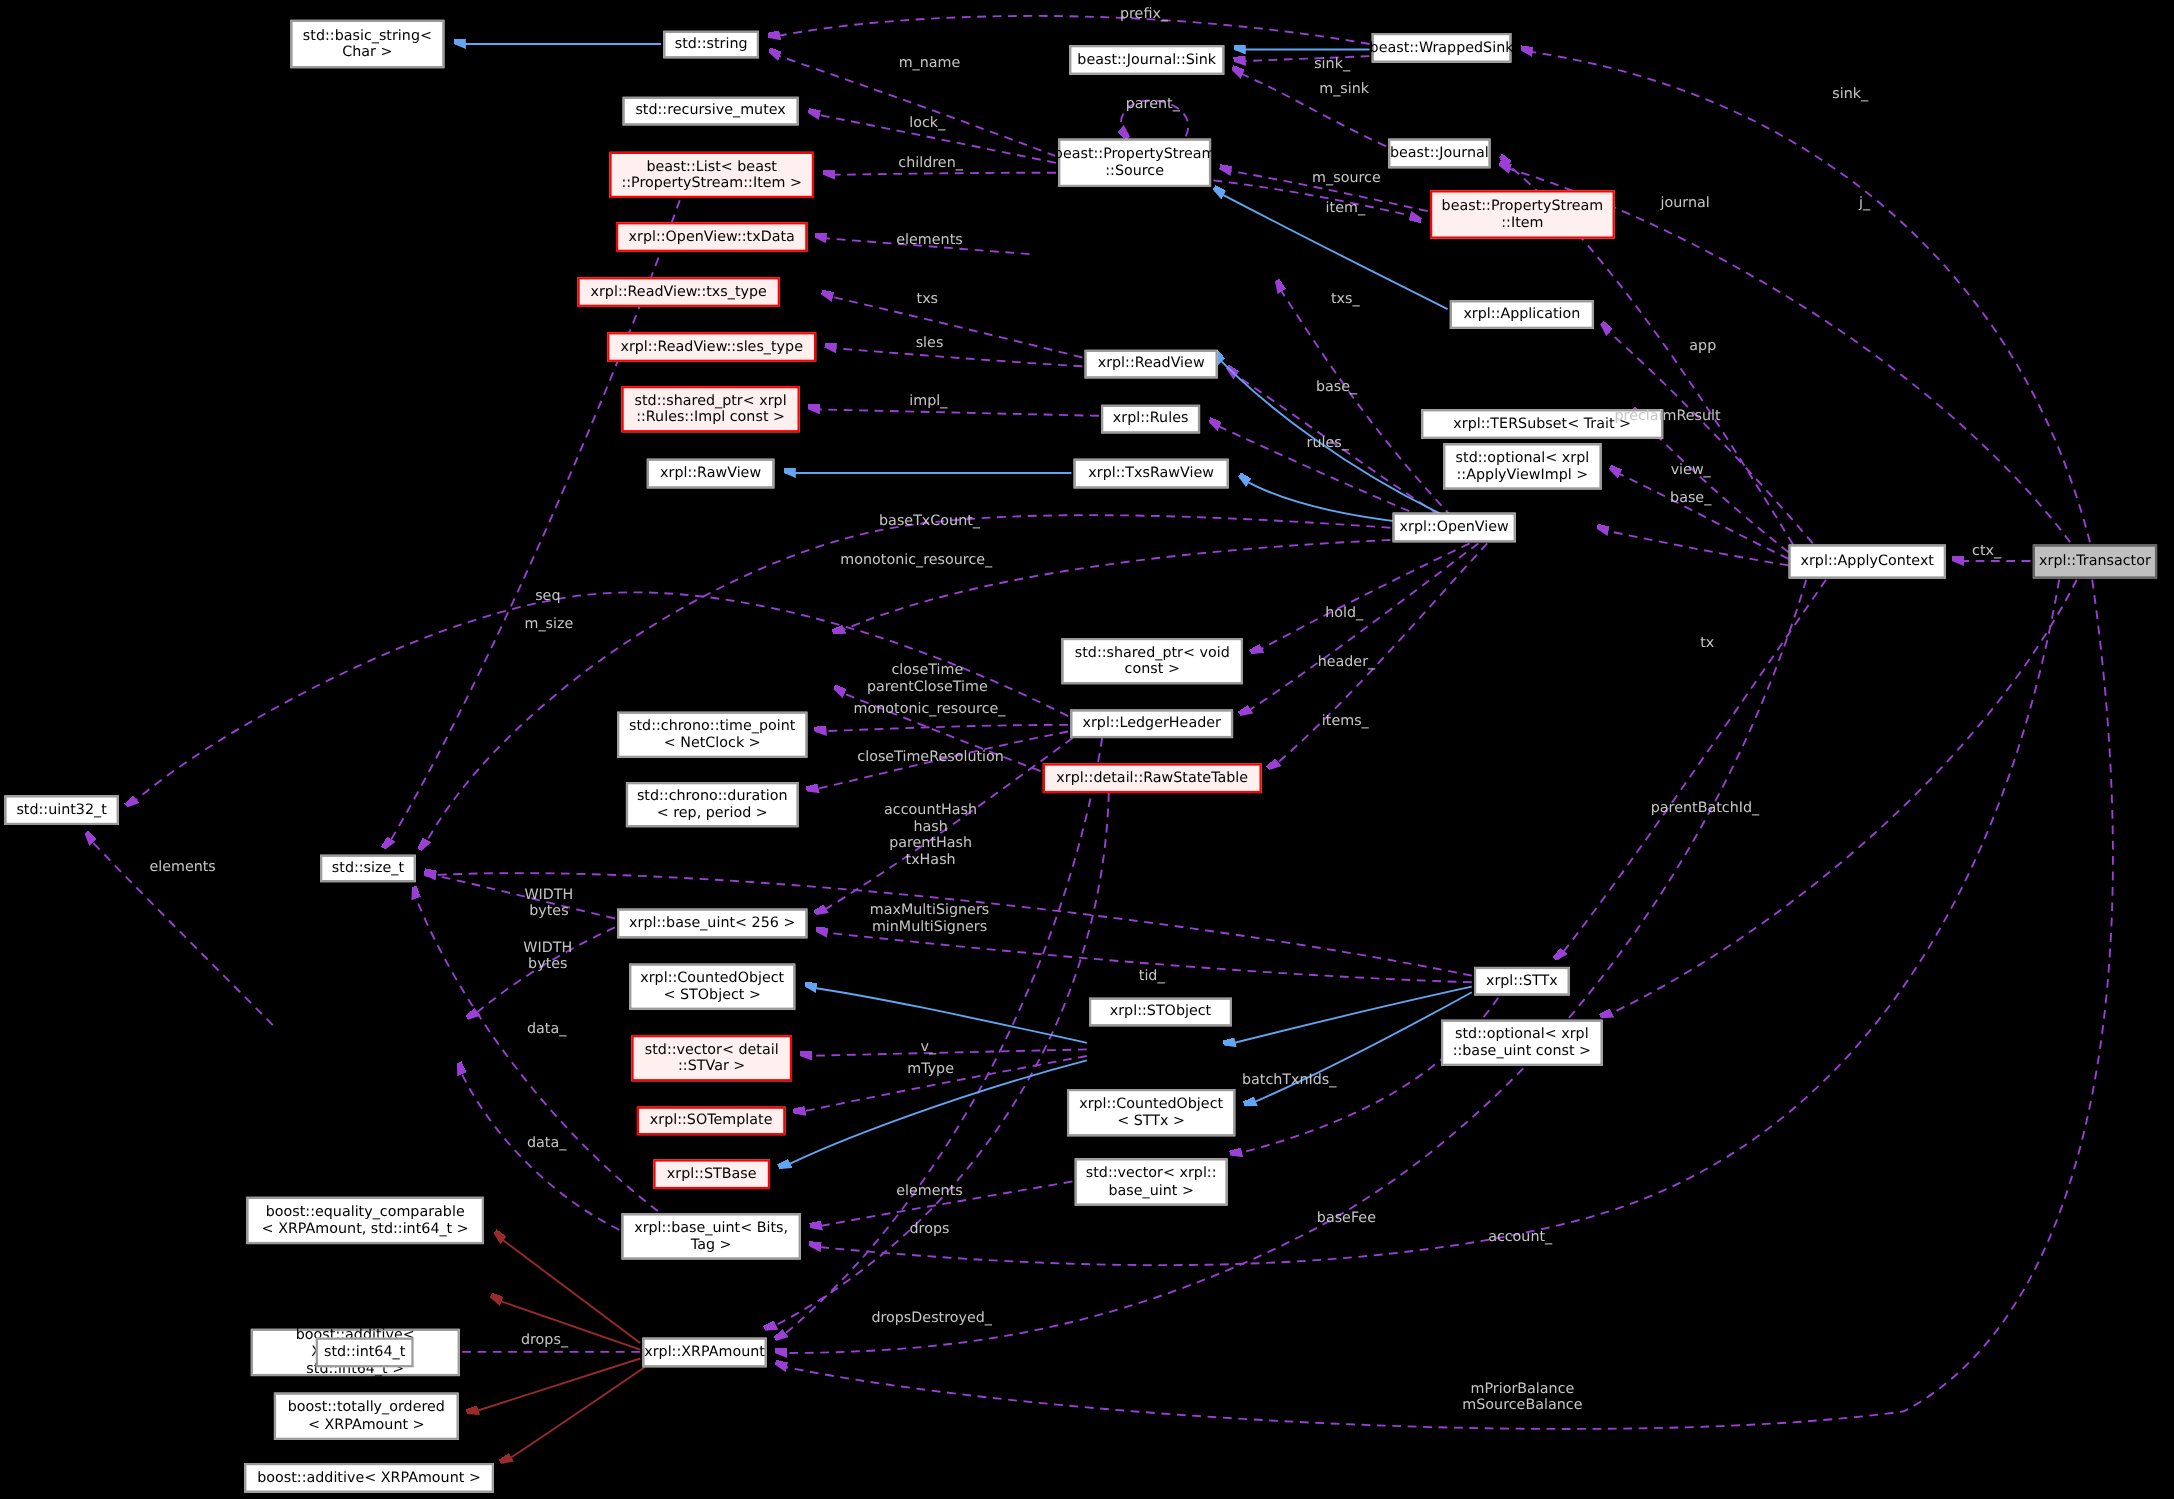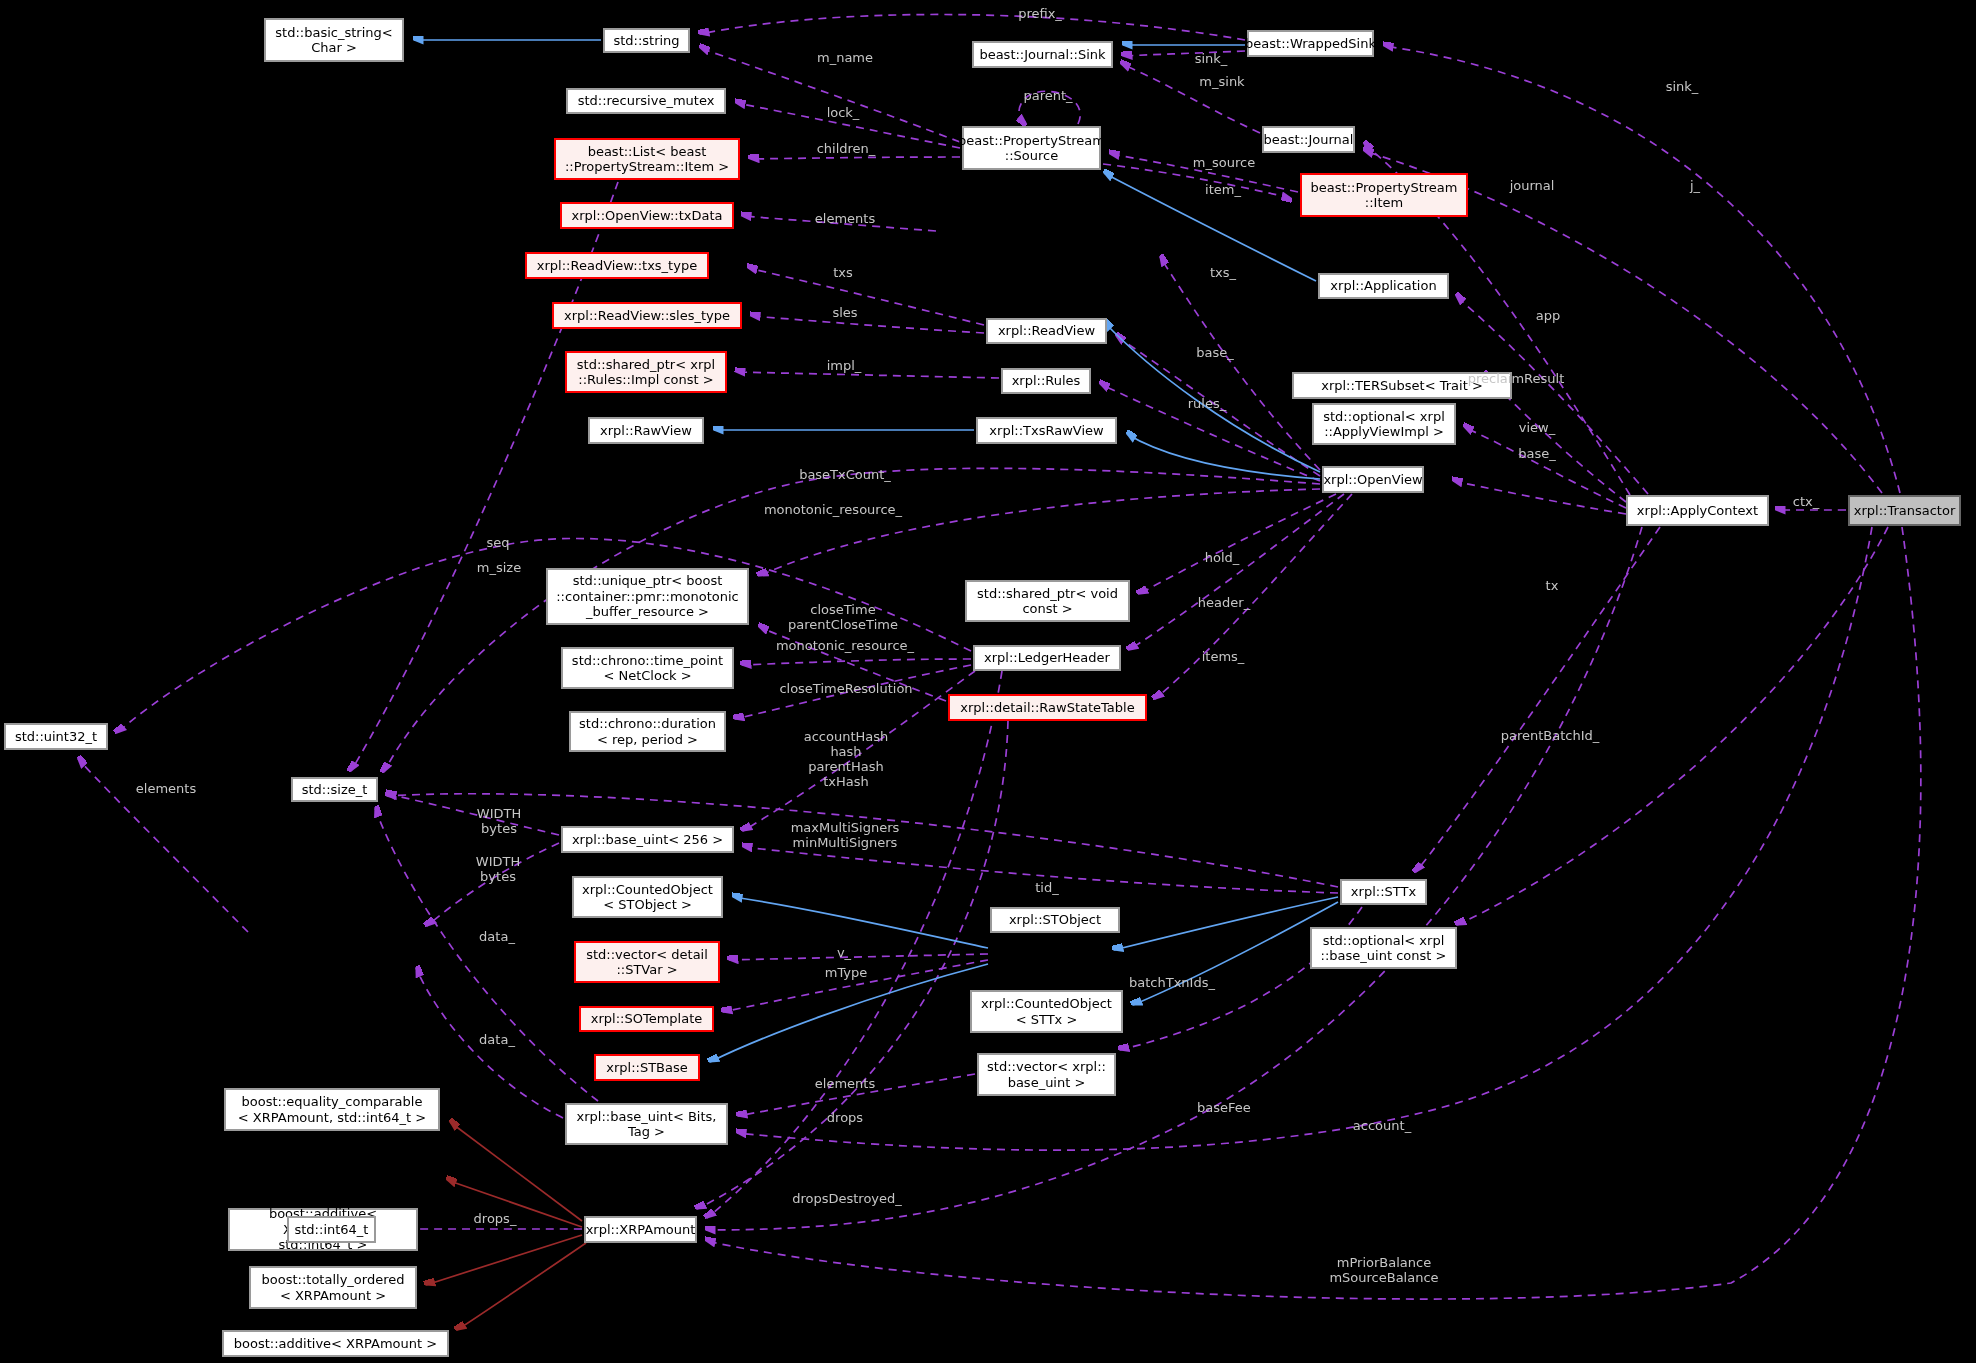--- a/index.html
+++ b/index.html
@@ -131,28 +131,25 @@
   <div class="node" style="left:1001px;top:368px;width:90px;height:26px">xrpl::Rules</div>
   <div class="node" style="left:976px;top:417px;width:141px;height:27px">xrpl::TxsRawView</div>
   <div class="node" style="left:1247px;top:30px;width:127px;height:27px">beast::WrappedSink</div>
   <div class="node" style="left:1262px;top:126px;width:93px;height:27px">beast::Journal</div>
   <div class="node red" style="left:1300px;top:173px;width:168px;height:44px">beast::PropertyStream
 ::Item</div>
   <div class="node" style="left:1318px;top:273px;width:131px;height:26px">xrpl::Application</div>
   <div class="node" style="left:1292px;top:372px;width:220px;height:27px">xrpl::TERSubset&lt; Trait &gt;</div>
   <div class="node" style="left:1312px;top:403px;width:144px;height:42px">std::optional&lt; xrpl
 ::ApplyViewImpl &gt;</div>
-  <div class="node" style="left:1322px;top:466px;width:102px;height:27px">xrpl::OpenView</div>
+  <div class="node" style="left:1266px;top:466px;width:112px;height:27px">xrpl::OpenView</div>
   <div class="node" style="left:1626px;top:495px;width:143px;height:31px">xrpl::ApplyContext</div>
   <div class="node main" style="left:1848px;top:495px;width:113px;height:31px">xrpl::Transactor</div>
   <div class="node" style="left:4px;top:723px;width:104px;height:27px">std::uint32_t</div>
   <div class="node" style="left:291px;top:777px;width:87px;height:25px">std::size_t</div>
-  <div class="node" style="left:546px;top:568px;width:203px;height:57px">std::unique_ptr&lt; boost
-::container::pmr::monotonic
-_buffer_resource &gt;</div>
   <div class="node" style="left:561px;top:647px;width:173px;height:42px">std::chrono::time_point
 &lt; NetClock &gt;</div>
   <div class="node" style="left:569px;top:711px;width:157px;height:41px">std::chrono::duration
 &lt; rep, period &gt;</div>
   <div class="node" style="left:965px;top:580px;width:165px;height:42px">std::shared_ptr&lt; void
 const &gt;</div>
   <div class="node" style="left:973px;top:645px;width:148px;height:26px">xrpl::LedgerHeader</div>
   <div class="node red" style="left:948px;top:694px;width:199px;height:27px">xrpl::detail::RawStateTable</div>
   <div class="node" style="left:561px;top:826px;width:173px;height:27px">xrpl::base_uint&lt; 256 &gt;</div>
   <div class="node" style="left:572px;top:876px;width:151px;height:42px">xrpl::CountedObject

